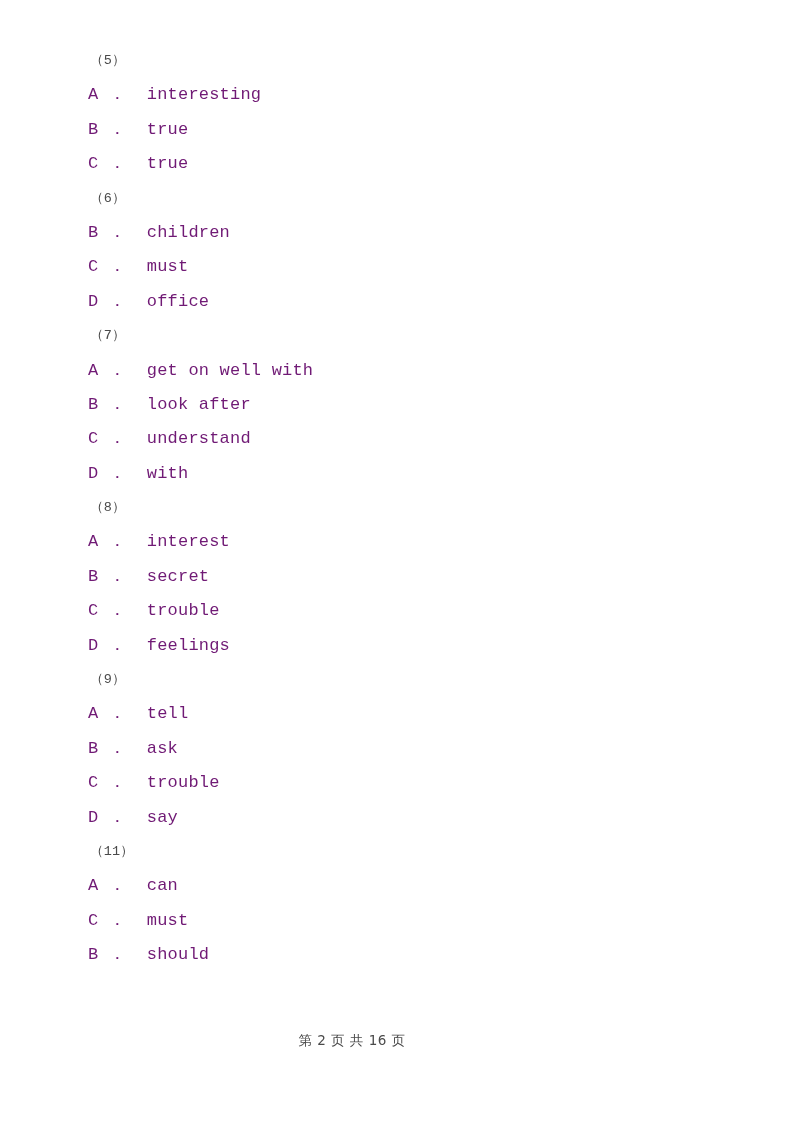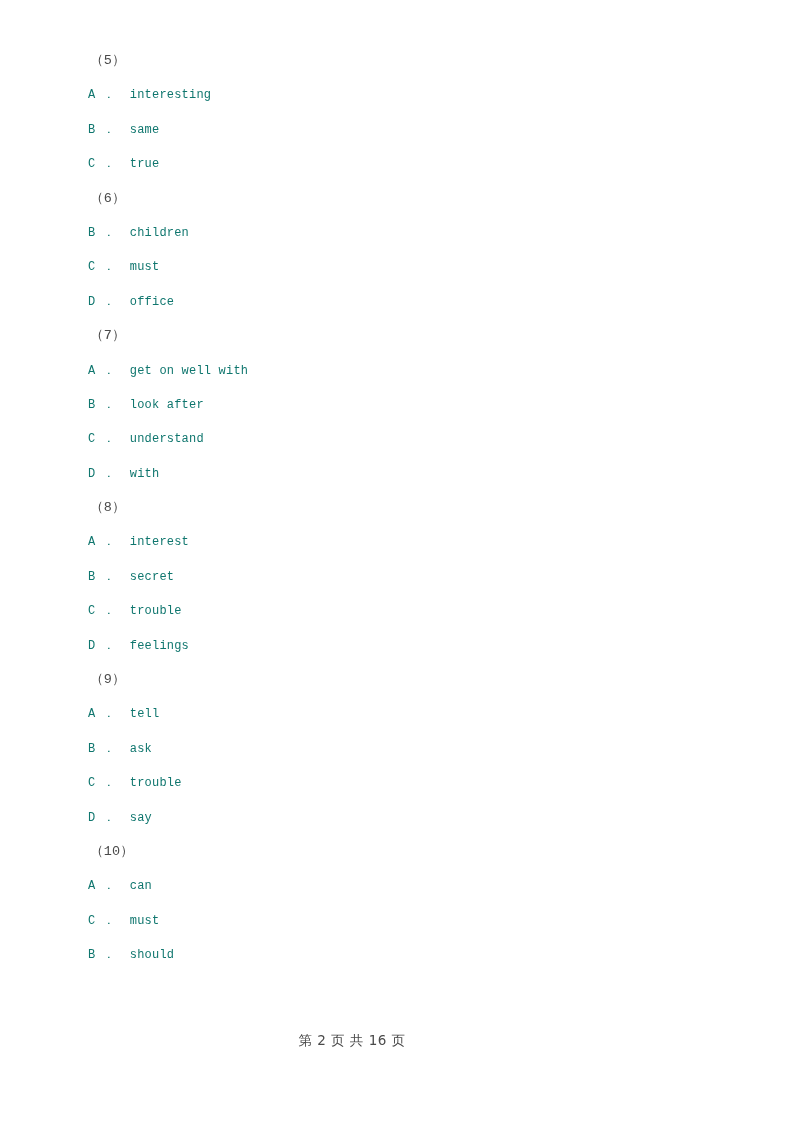--- a/index.html
+++ b/index.html
@@ -30,22 +30,22 @@
     position: absolute;
     left: 88px;
     top: 44px;
     width: 620px;
   }
 
   .line {
     height: 34.4px;
     line-height: 34.4px;
     white-space: pre;
-    color: #0f766e;
-    font-size: 12px;
+    color: #701a75;
+    font-size: 17px;
     letter-spacing: 0.2px;
   }
 
   
   .qnum {
     padding-left: 2px;
     color: #4a4a4a;
     font-size: 13.5px;
   }
 
@@ -69,21 +69,21 @@
 </style>
 </head>
 <body>
 
 <div id="page">
 
   <div id="content">
 
     <div class="line qnum">（5）</div>
     <div class="line opt">A ．  interesting</div>
-    <div class="line opt">B ．  same</div>
+    <div class="line opt">B ．  true</div>
     <div class="line opt">C ．  true</div>
 
     <div class="line qnum">（6）</div>
     <div class="line opt">B ．  children</div>
     <div class="line opt">C ．  must</div>
     <div class="line opt">D ．  office</div>
 
     <div class="line qnum">（7）</div>
     <div class="line opt">A ．  get on well with</div>
     <div class="line opt">B ．  look after</div>
@@ -95,21 +95,21 @@
     <div class="line opt">B ．  secret</div>
     <div class="line opt">C ．  trouble</div>
     <div class="line opt">D ．  feelings</div>
 
     <div class="line qnum">（9）</div>
     <div class="line opt">A ．  tell</div>
     <div class="line opt">B ．  ask</div>
     <div class="line opt">C ．  trouble</div>
     <div class="line opt">D ．  say</div>
 
-    <div class="line qnum">（10）</div>
+    <div class="line qnum">（11）</div>
     <div class="line opt">A ．  can</div>
     <div class="line opt">C ．  must</div>
     <div class="line opt">B ．  should</div>
 
   </div>
 
   <div id="footer">第 2 页 共 16 页</div>
 
 </div>
 

